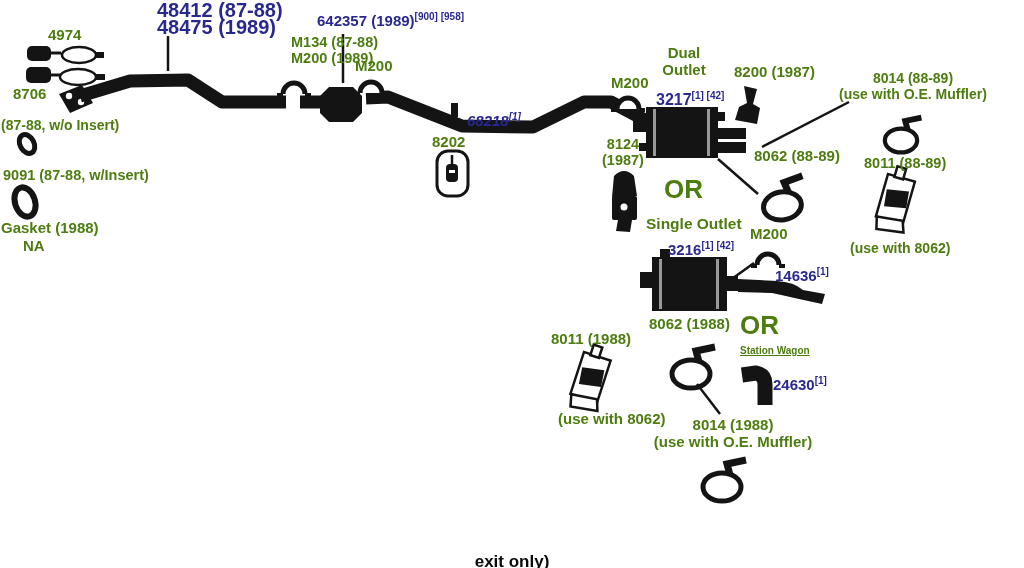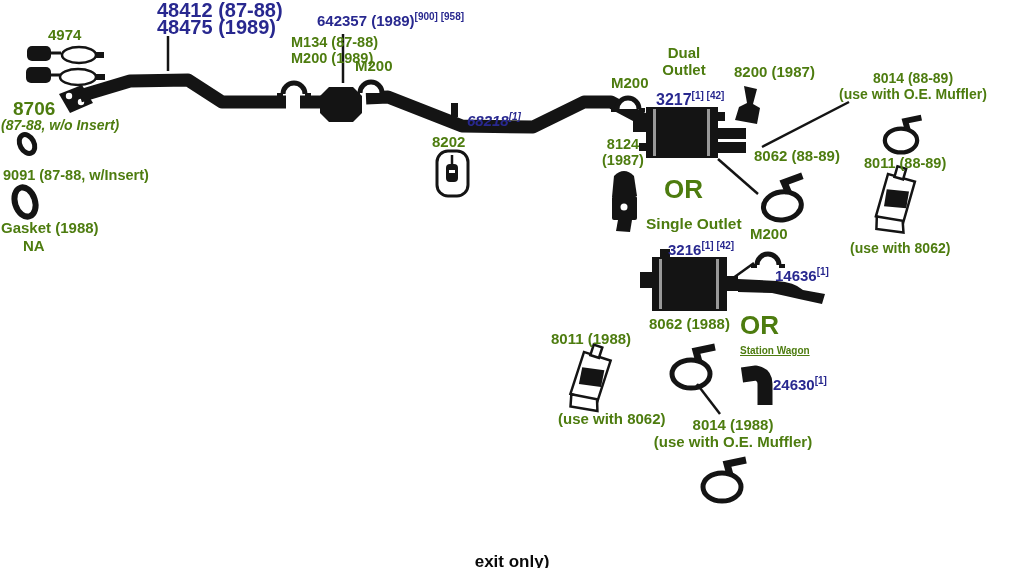--- a/index.html
+++ b/index.html
@@ -150,22 +150,22 @@
   </div>
 
   <div class="lbl" style="left:355px;top:58px;font-size:15px;">M200</div>
 
   <div class="lbl blue" style="left:467px;top:109px;font-size:15px;font-style:italic;">
     <span>68218</span><sup>[1]</sup>
   </div>
 
   <div class="lbl" style="left:432px;top:134px;font-size:15px;">8202</div>
 
-  <div class="lbl" style="left:13px;top:101px;font-size:19px;">8706</div>
-  <div class="lbl" style="left:1px;top:117px;font-size:14px;font-style:italic;">(87-88, w/o Insert)</div>
+  <div class="lbl" style="left:13px;top:86px;font-size:15px;">8706</div>
+  <div class="lbl" style="left:1px;top:117px;font-size:14px;">(87-88, w/o Insert)</div>
 
   <div class="lbl" style="left:3px;top:167px;">9091 (87-88, w/Insert)</div>
 
   <div class="lbl" style="left:1px;top:220px;font-size:15px;">Gasket (1988)</div>
   <div class="lbl" style="left:23px;top:238px;font-size:15px;">NA</div>
 
   <div class="lbl" style="left:611px;top:75px;font-size:15px;">M200</div>
 
   <div class="lbl ctr" style="left:652px;top:44px;width:64px;font-size:15px;line-height:17px;">
     <span class="ln">Dual</span>

